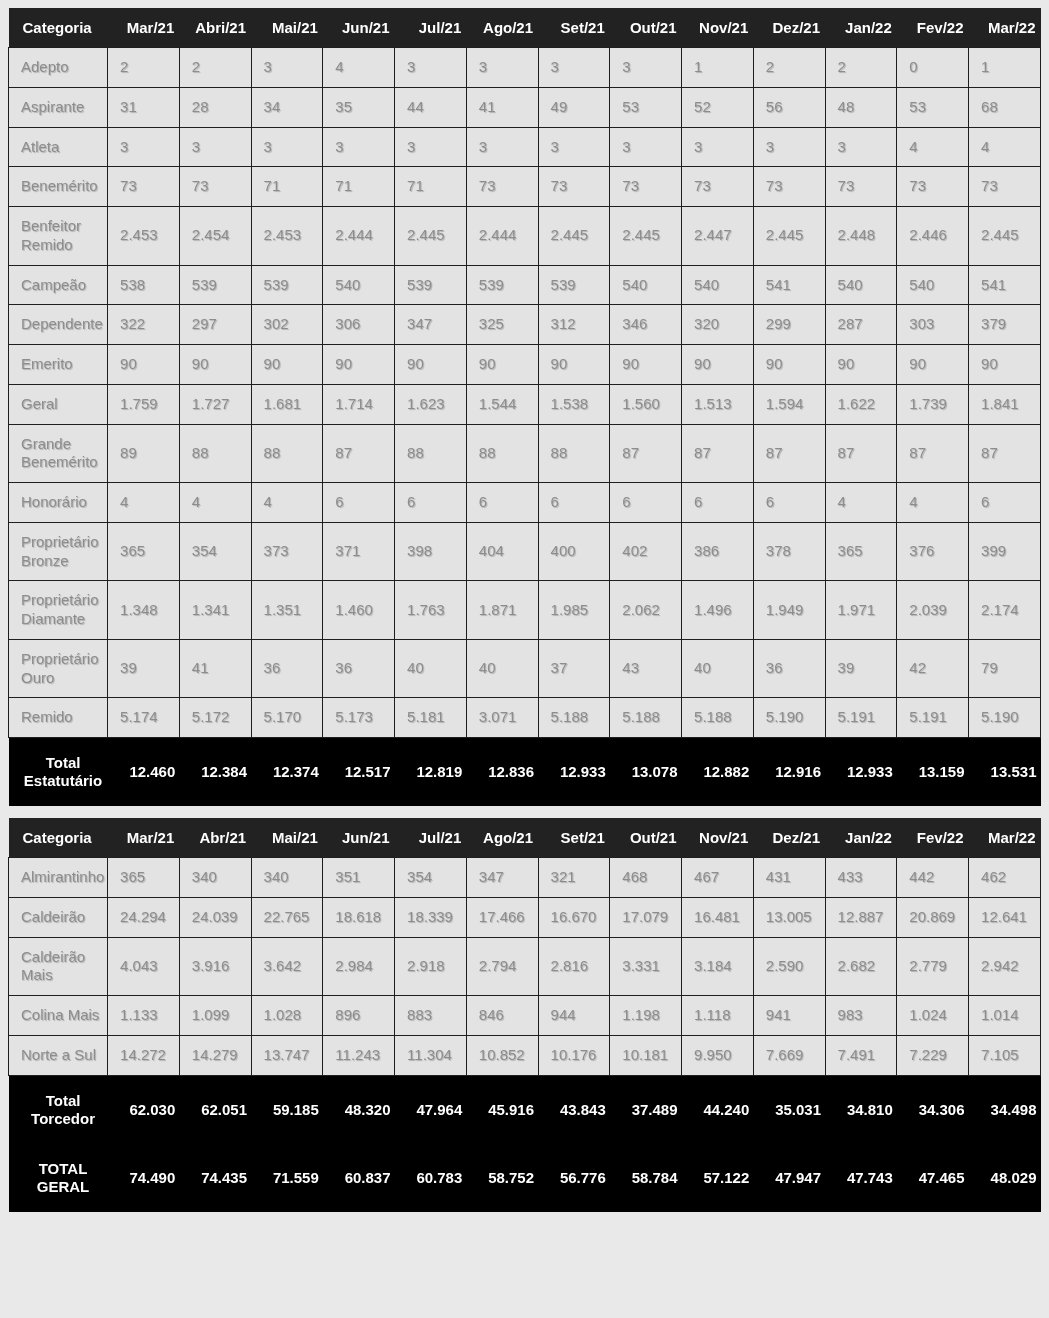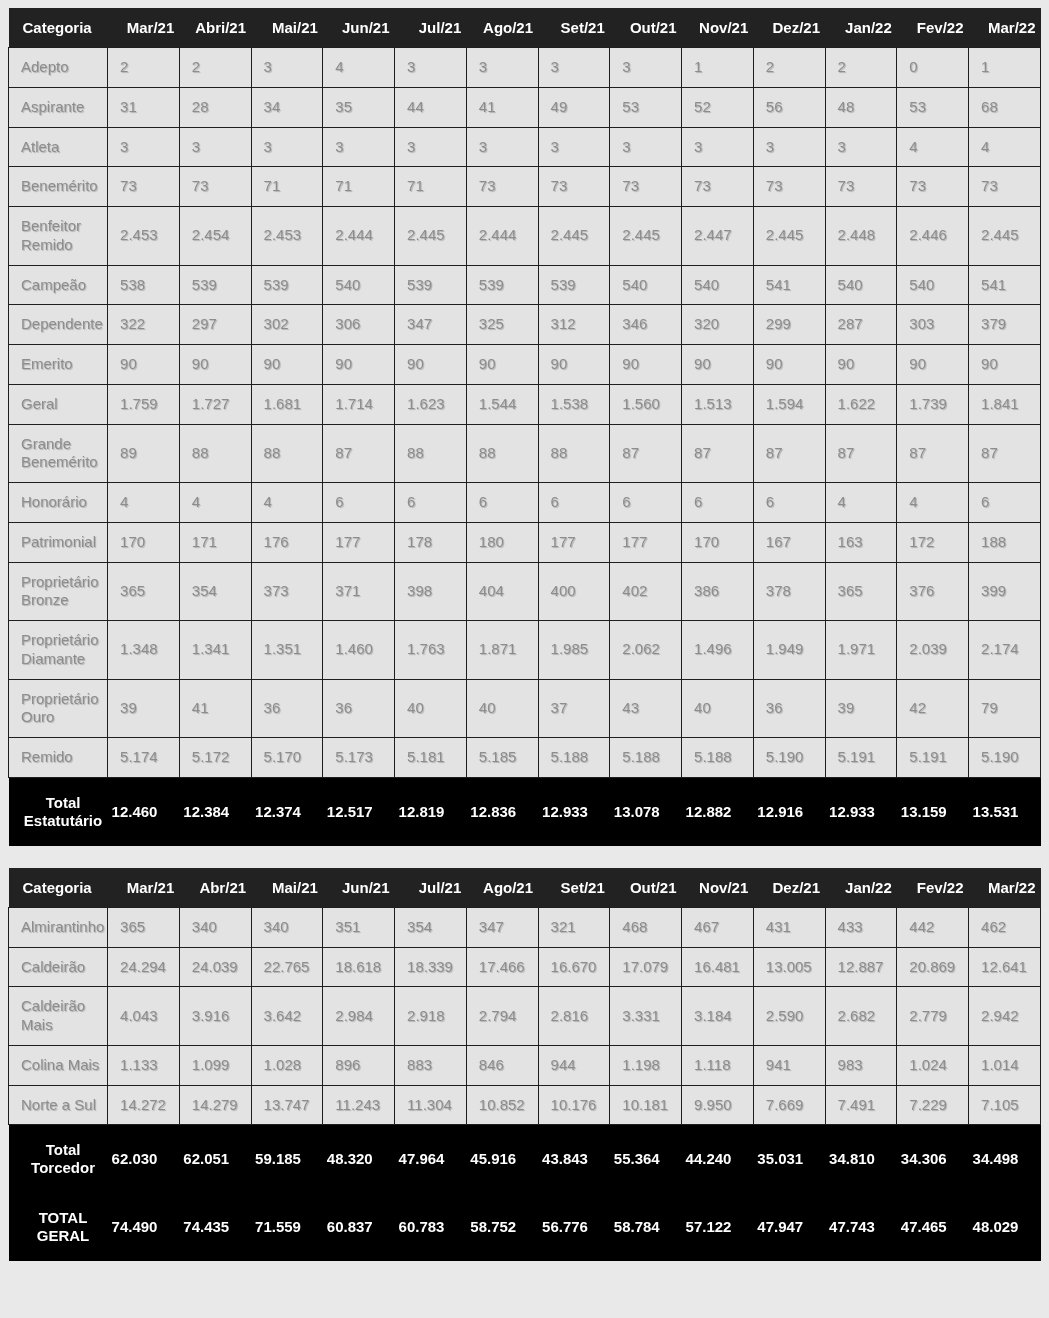--- a/index.html
+++ b/index.html
@@ -10,21 +10,21 @@
   }
   .page {
     width: 1049px;
     box-sizing: border-box;
     padding: 8px 8px 0 8px;
   }
   table.stats {
     width: 100%;
     border-collapse: collapse;
     table-layout: fixed;
-    margin-bottom: 22px;
+    margin-bottom: 12px;
   }
   table.stats col.cat { width: 9.6%; }
   thead th {
     background: #222222;
     color: #ffffff;
     font-weight: bold;
     font-size: 15px;
     padding: 11px 5px;
     text-align: right;
     border: none;
@@ -44,21 +44,21 @@
     text-shadow: 1px 1px 1px rgba(0,0,0,0.22);
     overflow: hidden;
   }
   tbody tr.total-row td {
     background: #000000;
     color: #ffffff;
     font-weight: bold;
     font-size: 15px;
     line-height: 1.2;
     border: none;
-    text-align: left;
+    text-align: right;
     padding: 16px 4px;
   }
   tbody tr.total-row td.cat-col {
     text-align: center;
     padding-left: 14px;
   }
 </style>
 </head>
 <body>
 
@@ -256,36 +256,20 @@
           <td>6</td>
           <td>6</td>
           <td>6</td>
           <td>6</td>
           <td>6</td>
           <td>4</td>
           <td>4</td>
           <td>6</td>
         </tr>
         <tr class="data-row">
-          <td class="cat-col">Patrimonial</td>
-          <td>170</td>
-          <td>171</td>
-          <td>176</td>
-          <td>177</td>
-          <td>178</td>
-          <td>180</td>
-          <td>177</td>
-          <td>177</td>
-          <td>170</td>
-          <td>167</td>
-          <td>163</td>
-          <td>172</td>
-          <td>188</td>
-        </tr>
-        <tr class="data-row">
           <td class="cat-col">Proprietário Bronze</td>
           <td>365</td>
           <td>354</td>
           <td>373</td>
           <td>371</td>
           <td>398</td>
           <td>404</td>
           <td>400</td>
           <td>402</td>
           <td>386</td>
@@ -326,21 +310,21 @@
           <td>42</td>
           <td>79</td>
         </tr>
         <tr class="data-row">
           <td class="cat-col">Remido</td>
           <td>5.174</td>
           <td>5.172</td>
           <td>5.170</td>
           <td>5.173</td>
           <td>5.181</td>
-          <td>5.185</td>
+          <td>3.071</td>
           <td>5.188</td>
           <td>5.188</td>
           <td>5.188</td>
           <td>5.190</td>
           <td>5.191</td>
           <td>5.191</td>
           <td>5.190</td>
         </tr>
         <tr class="total-row">
           <td class="cat-col">Total Estatutário</td>
@@ -466,21 +450,21 @@
         </tr>
         <tr class="total-row">
           <td class="cat-col">Total Torcedor</td>
           <td>62.030</td>
           <td>62.051</td>
           <td>59.185</td>
           <td>48.320</td>
           <td>47.964</td>
           <td>45.916</td>
           <td>43.843</td>
-          <td>55.364</td>
+          <td>37.489</td>
           <td>44.240</td>
           <td>35.031</td>
           <td>34.810</td>
           <td>34.306</td>
           <td>34.498</td>
         </tr>
         <tr class="total-row">
           <td class="cat-col">TOTAL GERAL</td>
           <td>74.490</td>
           <td>74.435</td>

